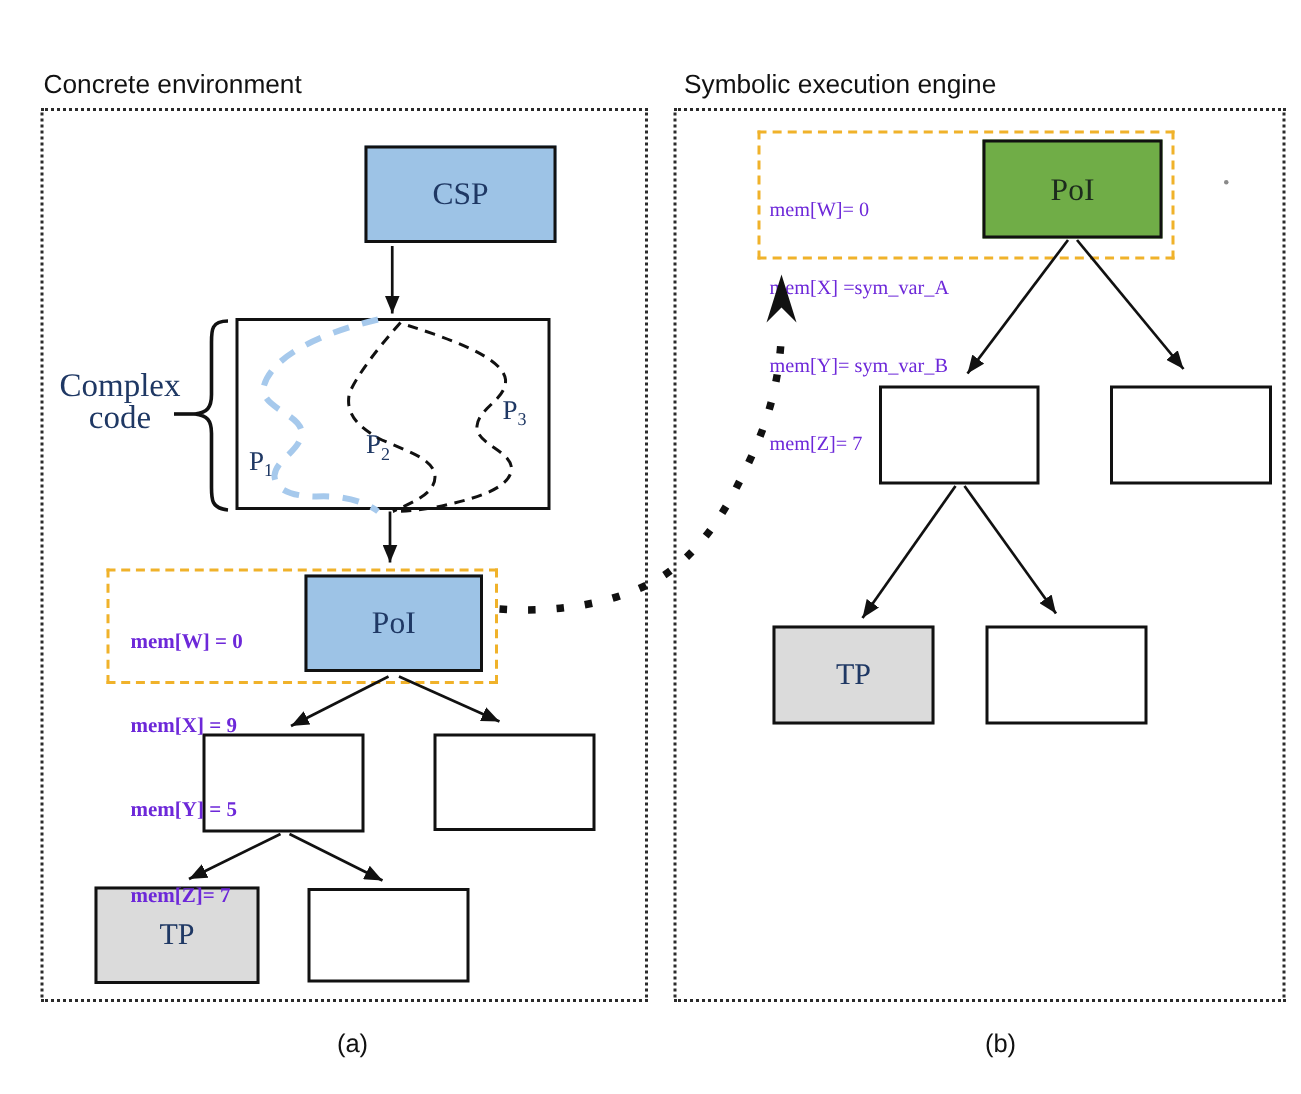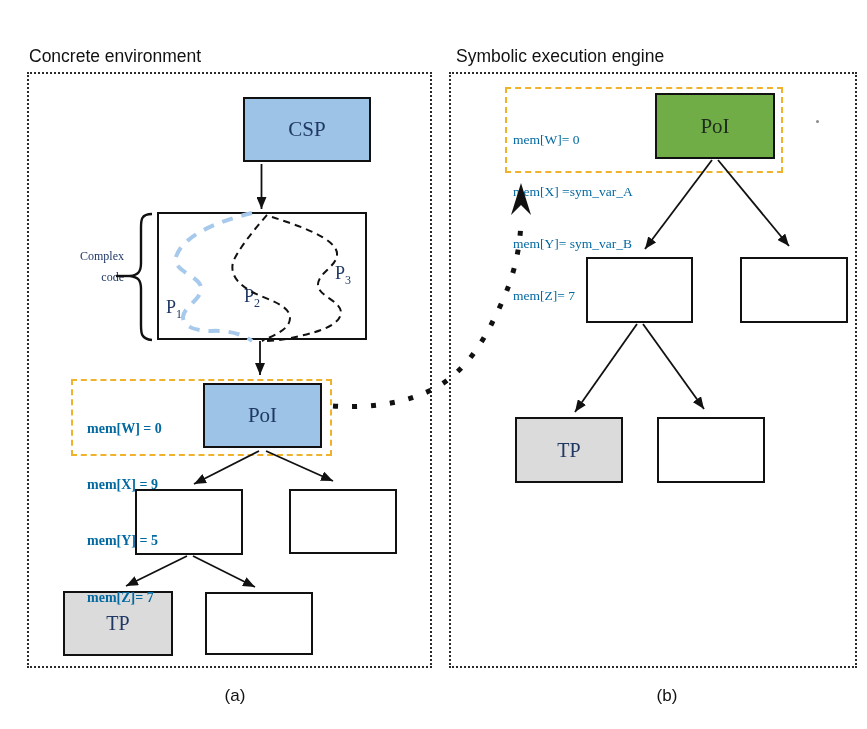--- a/index.html
+++ b/index.html
@@ -11,24 +11,24 @@
                color:#111;white-space:nowrap;z-index:6;}
   .caption{font-family:"Liberation Sans","DejaVu Sans",sans-serif;font-size:17px;color:#111;
            text-align:center;z-index:6;}
   .node{border:2px solid #111;display:flex;align-items:center;justify-content:center;
         font-size:21px;color:#1F3864;z-index:3;}
   .node.blue{background:#9DC3E6;}
   .node.green{background:#70AD47;color:#1d2b1d;}
   .node.gray{background:#DBDBDB;font-size:20px;}
   .node.white{background:#fff;}
   .yellow-box{border:2px dashed #F0B22A;background:transparent;z-index:2;}
-  .mem{font-size:14px;color:#0369a1;line-height:18.8px;white-space:pre;z-index:4;}
+  .mem{font-size:14px;color:#6d28d9;line-height:18.8px;white-space:pre;z-index:4;}
   .mem.small{font-size:13.5px;line-height:17.4px;}
   .complex-rect{border:2px solid #111;background:transparent;z-index:2;}
-  .complex-label{font-size:12px;line-height:21px;color:#1F3864;text-align:right;z-index:4;}
+  .complex-label{font-size:22px;line-height:21px;color:#1F3864;text-align:center;z-index:4;}
   .p-label{font-size:18px;color:#1F3864;z-index:4;}
   .p-label sub{font-size:12px;}
   .overlay{position:absolute;left:0;top:0;z-index:5;pointer-events:none;}
   .stray-dot{width:3px;height:3px;background:#8a8a8a;border-radius:50%;z-index:2;}
 </style>
 </head>
 <body>
 
 <div class="stage">
 

